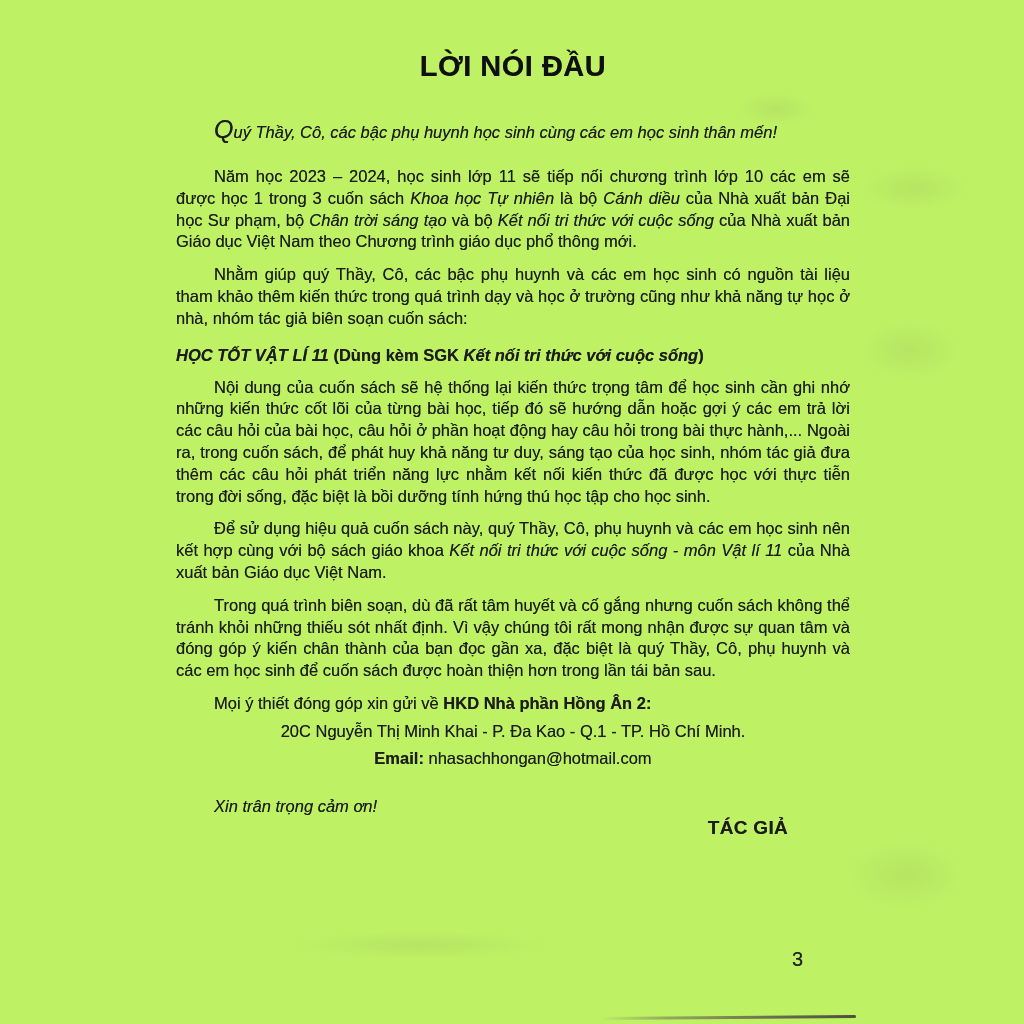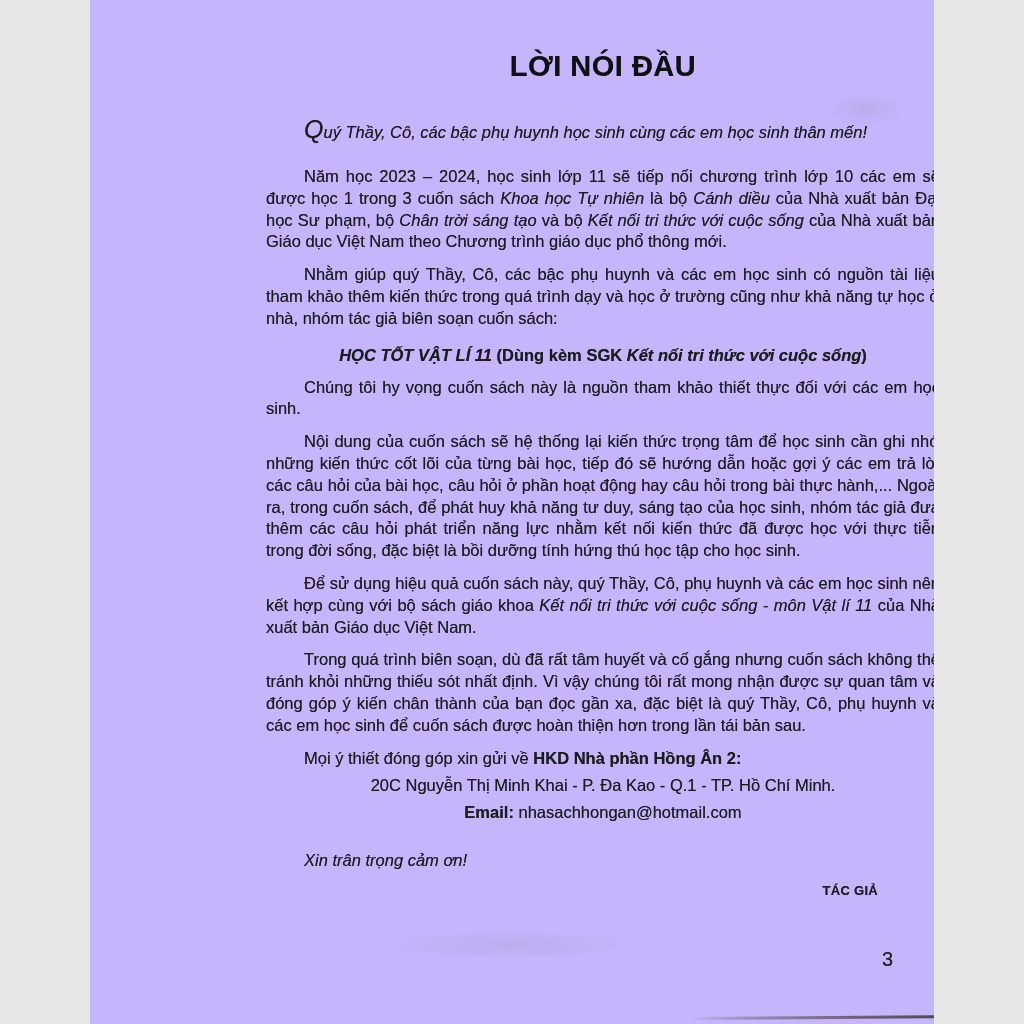--- a/index.html
+++ b/index.html
@@ -1,20 +1,20 @@
 <!DOCTYPE html>
 <html><head>
 <meta charset="utf-8">
 <style>
   html,body { margin:0; padding:0; background:#e8e8e8; }
   .page {
     position:relative;
-    width:844px; height:1024px;
+    width:1024px; height:1024px;
     margin:0 auto;
-    background:#c4b5fd;
+    background:#bef264;
     font-family:"Liberation Sans", sans-serif;
     color:#1c1c1c;
     overflow:hidden;
     text-shadow:0 0 0.35px rgba(20,20,20,0.65);
   }
   .content { position:absolute; left:176px; top:0; width:674px; }
   .doc-title {
     margin-top:50px;
     text-align:center;
     font-size:29px; font-weight:bold;
@@ -32,21 +32,21 @@
   p.para {
     font-size:16.5px;
     line-height:21.8px;
     text-align:justify;
     text-indent:38px;
     margin:11px 0 0 0;
   }
   p.first-para { margin-top:22px; }
   .book-line {
     margin:14px 0 8px 0;
-    text-align:center;
+    text-align:left;
     font-size:16.5px;
     line-height:22px;
     font-weight:bold;
   }
   .it { font-style:italic; }
   .b  { font-weight:bold; }
   .center-line {
     margin-top:5px;
     text-align:center;
     font-size:16.5px;
@@ -54,25 +54,25 @@
   }
   .contact-line { margin-top:14px; }
   .thanks {
     margin-top:26px;
     font-size:16.5px;
     font-style:italic;
     text-indent:38px;
     line-height:22px;
   }
   .author {
-    margin-top:12px;
+    margin-top:0;
     text-align:right;
     padding-right:62px;
     font-weight:bold;
-    font-size:13px;
+    font-size:19px;
     letter-spacing:0.3px;
   }
   .page-num {
     position:absolute;
     left:792px; top:948px;
     font-size:20px;
     color:#222;
   }
   .scan-edge {
     position:absolute;
@@ -107,21 +107,20 @@
     <div class="doc-title">LỜI NÓI ĐẦU</div>
 
     <div class="greeting"><span class="big-initial">Q</span><span>uý Thầy, Cô, các bậc phụ huynh học sinh cùng các em học sinh thân mến!</span></div>
 
     <p class="para first-para"><span>Năm học 2023 – 2024, học sinh lớp 11 sẽ tiếp nối chương trình lớp 10 các em sẽ được học 1 trong 3 cuốn sách </span><span class="it">Khoa học Tự nhiên</span><span> là bộ </span><span class="it">Cánh diều</span><span> của Nhà xuất bản Đại học Sư phạm, bộ </span><span class="it">Chân trời sáng tạo</span><span> và bộ </span><span class="it">Kết nối tri thức với cuộc sống</span><span> của Nhà xuất bản Giáo dục Việt Nam theo Chương trình giáo dục phổ thông mới.</span></p>
 
     <p class="para">Nhằm giúp quý Thầy, Cô, các bậc phụ huynh và các em học sinh có nguồn tài liệu tham khảo thêm kiến thức trong quá trình dạy và học ở trường cũng như khả năng tự học ở nhà, nhóm tác giả biên soạn cuốn sách:</p>
 
     <div class="book-line"><span class="it">HỌC TỐT VẬT LÍ 11</span><span> (</span><span>Dùng kèm SGK </span><span class="it">Kết nối tri thức với cuộc sống</span><span>)</span></div>
 
-    <p class="para">Chúng tôi hy vọng cuốn sách này là nguồn tham khảo thiết thực đối với các em học sinh.</p>
 
     <p class="para">Nội dung của cuốn sách sẽ hệ thống lại kiến thức trọng tâm để học sinh cần ghi nhớ những kiến thức cốt lõi của từng bài học, tiếp đó sẽ hướng dẫn hoặc gợi ý các em trả lời các câu hỏi của bài học, câu hỏi ở phần hoạt động hay câu hỏi trong bài thực hành,... Ngoài ra, trong cuốn sách, để phát huy khả năng tư duy, sáng tạo của học sinh, nhóm tác giả đưa thêm các câu hỏi phát triển năng lực nhằm kết nối kiến thức đã được học với thực tiễn trong đời sống, đặc biệt là bồi dưỡng tính hứng thú học tập cho học sinh.</p>
 
     <p class="para"><span>Để sử dụng hiệu quả cuốn sách này, quý Thầy, Cô, phụ huynh và các em học sinh nên kết hợp cùng với bộ sách giáo khoa </span><span class="it">Kết nối tri thức với cuộc sống - môn Vật lí 11</span><span> của Nhà xuất bản Giáo dục Việt Nam.</span></p>
 
     <p class="para">Trong quá trình biên soạn, dù đã rất tâm huyết và cố gắng nhưng cuốn sách không thể tránh khỏi những thiếu sót nhất định. Vì vậy chúng tôi rất mong nhận được sự quan tâm và đóng góp ý kiến chân thành của bạn đọc gần xa, đặc biệt là quý Thầy, Cô, phụ huynh và các em học sinh để cuốn sách được hoàn thiện hơn trong lần tái bản sau.</p>
 
     <p class="para contact-line"><span>Mọi ý thiết đóng góp xin gửi về </span><span class="b">HKD Nhà phần Hồng Ân 2:</span></p>
 
     <div class="center-line">20C Nguyễn Thị Minh Khai - P. Đa Kao - Q.1 - TP. Hồ Chí Minh.</div>

